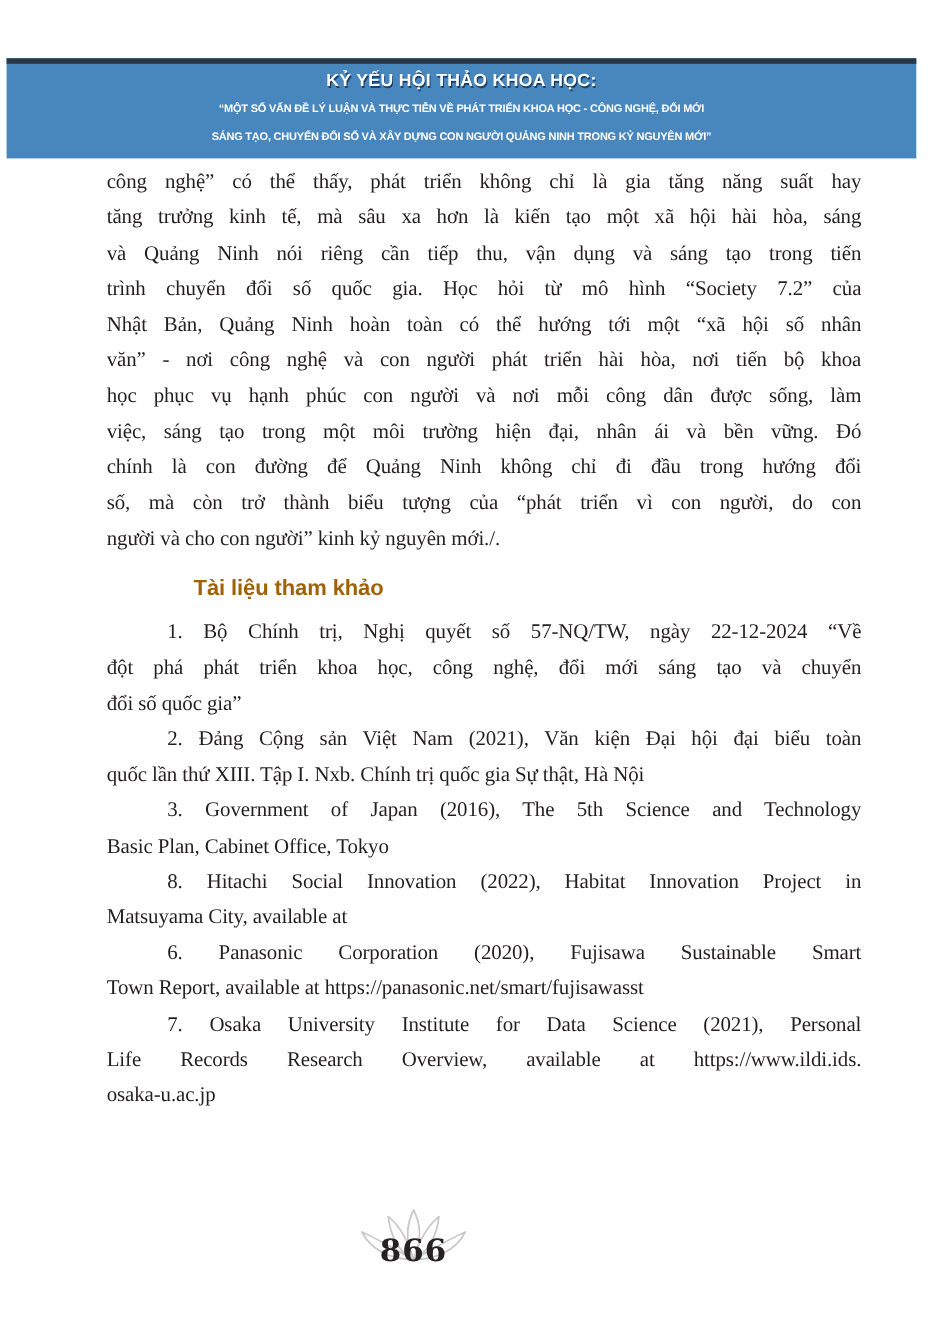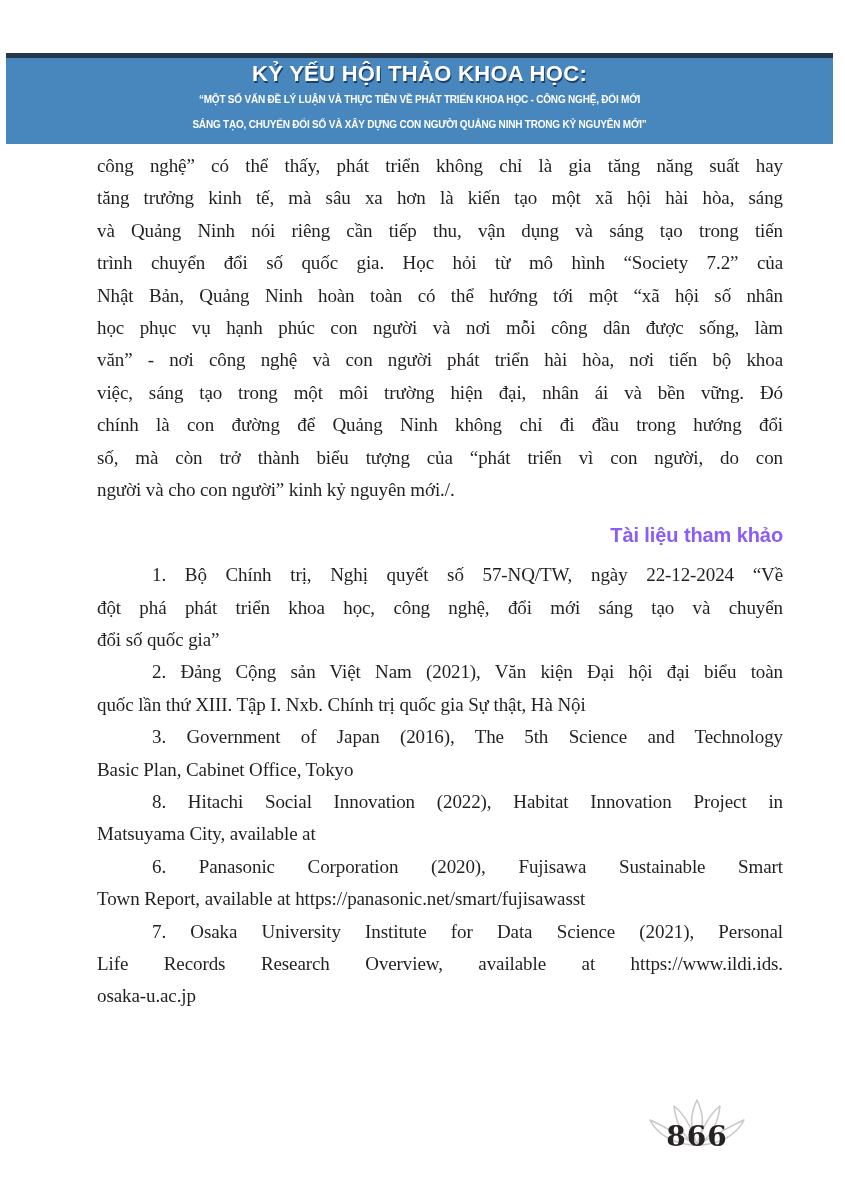--- a/index.html
+++ b/index.html
@@ -11,50 +11,49 @@
 
   
   .banner {
     position:absolute; top:53px; left:6px; right:12px;
     background:#4887be; border-top:5px solid #24384a;
     padding:3px 18px 7px; text-align:center;
     font-family:"Liberation Sans","DejaVu Sans",sans-serif; font-weight:bold;
     color:#ffffff;
   }
   .banner-title {
-    font-size:22px; line-height:26px; letter-spacing:.3px;
+    font-size:16px; line-height:26px; letter-spacing:.3px;
     text-shadow:1px 2px 0 #1d4068;
   }
   .banner-sub {
     font-size:10px; line-height:25px; letter-spacing:-.2px;
   }
 
   
   .content {
     position:absolute; top:150px; left:97px; width:686px;
     color:#231f20; font-size:19px; letter-spacing:-.1px;
   }
   .jline {
     text-align:justify; text-align-last:justify;
     line-height:32.4px; height:32.4px; overflow:hidden;
   }
   .jline.end { text-align-last:left; }
   .jline.indent { text-indent:55px; }
 
   .ref-heading {
     font-family:"Liberation Sans","DejaVu Sans",sans-serif;
-    font-weight:bold; color:#8b5cf6; font-size:20px; line-height:26px;
-    margin:16px 0 11px 55px;
-    text-align:right;
+    font-weight:bold; color:#a16207; font-size:20px; line-height:26px;
+    margin:16px 0 11px 79px;
   }
 
   
   .page-footer {
     position:absolute; top:1098px; left:0; width:752px;
-    display:flex; justify-content:flex-end;
+    display:flex; justify-content:center;
   }
   .emblem { position:relative; width:110px; height:56px; }
   .emblem svg { position:absolute; left:0; top:0; }
   .pageno {
     position:absolute; left:0; right:0; bottom:2px; text-align:center;
     font-family:"DejaVu Serif","Liberation Serif",serif; font-weight:bold;
     font-size:28px; line-height:30px; color:#262123; letter-spacing:1px;
   }
 </style>
 </head>
@@ -69,22 +68,22 @@
   </header>
 
   <main class="content">
 
     <div class="para">
       <div class="jline">công nghệ” có thể thấy, phát triển không chỉ là gia tăng năng suất hay</div>
       <div class="jline">tăng trưởng kinh tế, mà sâu xa hơn là kiến tạo một xã hội hài hòa, sáng</div>
       <div class="jline">và Quảng Ninh nói riêng cần tiếp thu, vận dụng và sáng tạo trong tiến</div>
       <div class="jline">trình chuyển đổi số quốc gia. Học hỏi từ mô hình “Society 7.2” của</div>
       <div class="jline">Nhật Bản, Quảng Ninh hoàn toàn có thể hướng tới một “xã hội số nhân</div>
+      <div class="jline">văn” - nơi công nghệ và con người phát triển hài hòa, nơi tiến bộ khoa</div>
       <div class="jline">học phục vụ hạnh phúc con người và nơi mỗi công dân được sống, làm</div>
-      <div class="jline">văn” - nơi công nghệ và con người phát triển hài hòa, nơi tiến bộ khoa</div>
       <div class="jline">việc, sáng tạo trong một môi trường hiện đại, nhân ái và bền vững. Đó</div>
       <div class="jline">chính là con đường để Quảng Ninh không chỉ đi đầu trong hướng đổi</div>
       <div class="jline">số, mà còn trở thành biểu tượng của “phát triển vì con người, do con</div>
       <div class="jline end">người và cho con người” kinh kỷ nguyên mới./.</div>
     </div>
 
     <h2 class="ref-heading">Tài liệu tham khảo</h2>
 
     <div class="ref">
       <div class="jline indent">1. Bộ Chính trị, Nghị quyết số 57-NQ/TW, ngày 22-12-2024 “Về</div>

